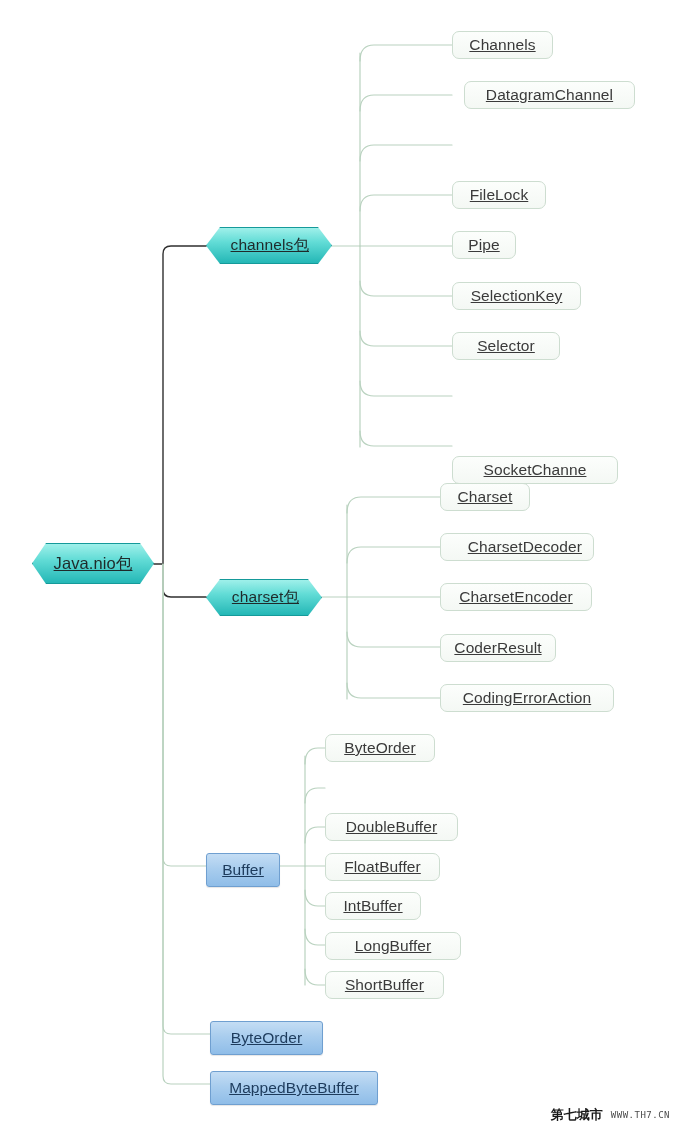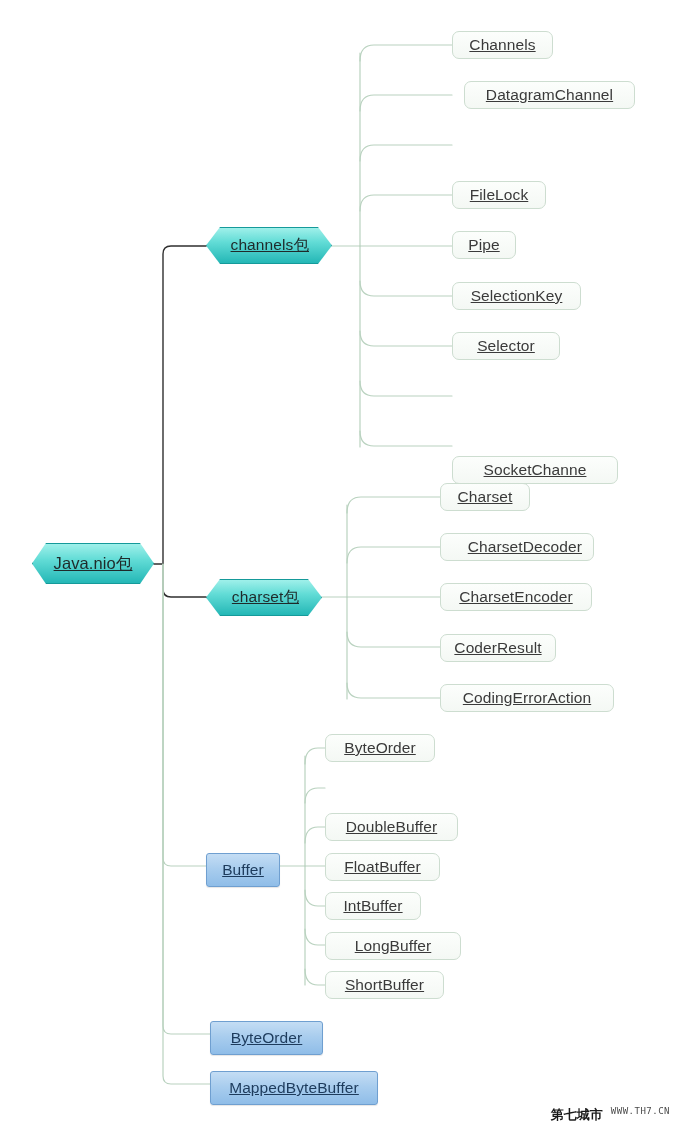--- a/index.html
+++ b/index.html
@@ -80,21 +80,21 @@
     padding: 0 22px;
     justify-content: flex-end;
   }
 
   
   #watermark {
     position: absolute;
     right: 6px;
     bottom: 6px;
     display: flex;
-    align-items: flex-start;
+    align-items: center;
     gap: 8px;
     user-select: none;
   }
   #watermark .wm-cn {
     font-family: "DejaVu Sans", sans-serif;
     font-size: 13px;
     font-weight: bold;
     color: #1a1a1a;
     letter-spacing: 0px;
   }

